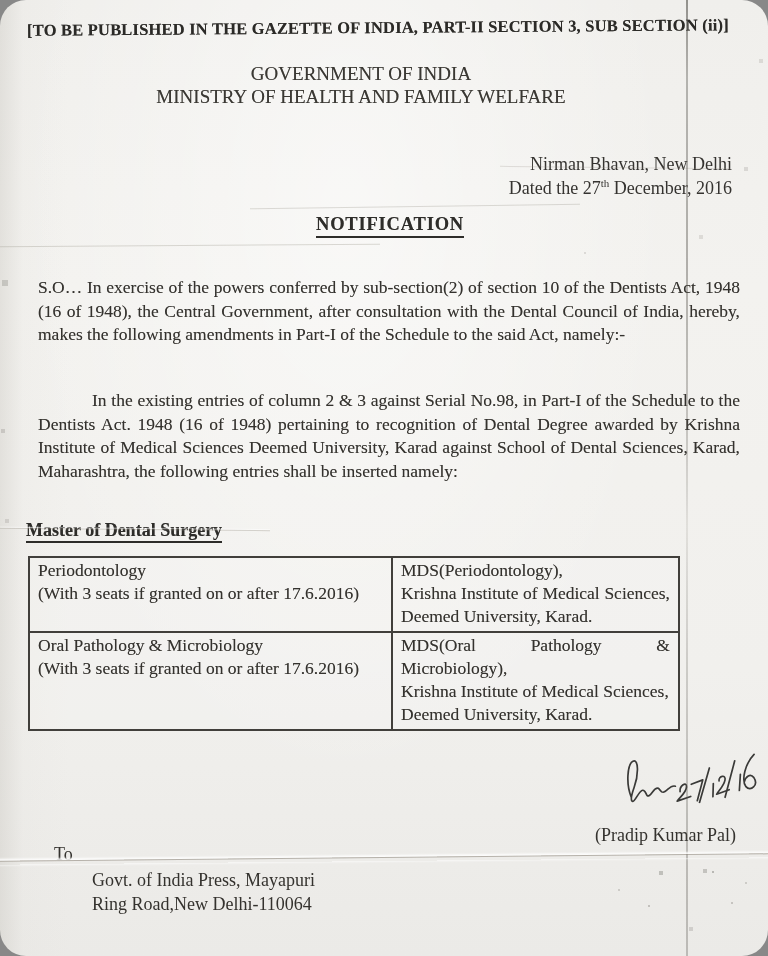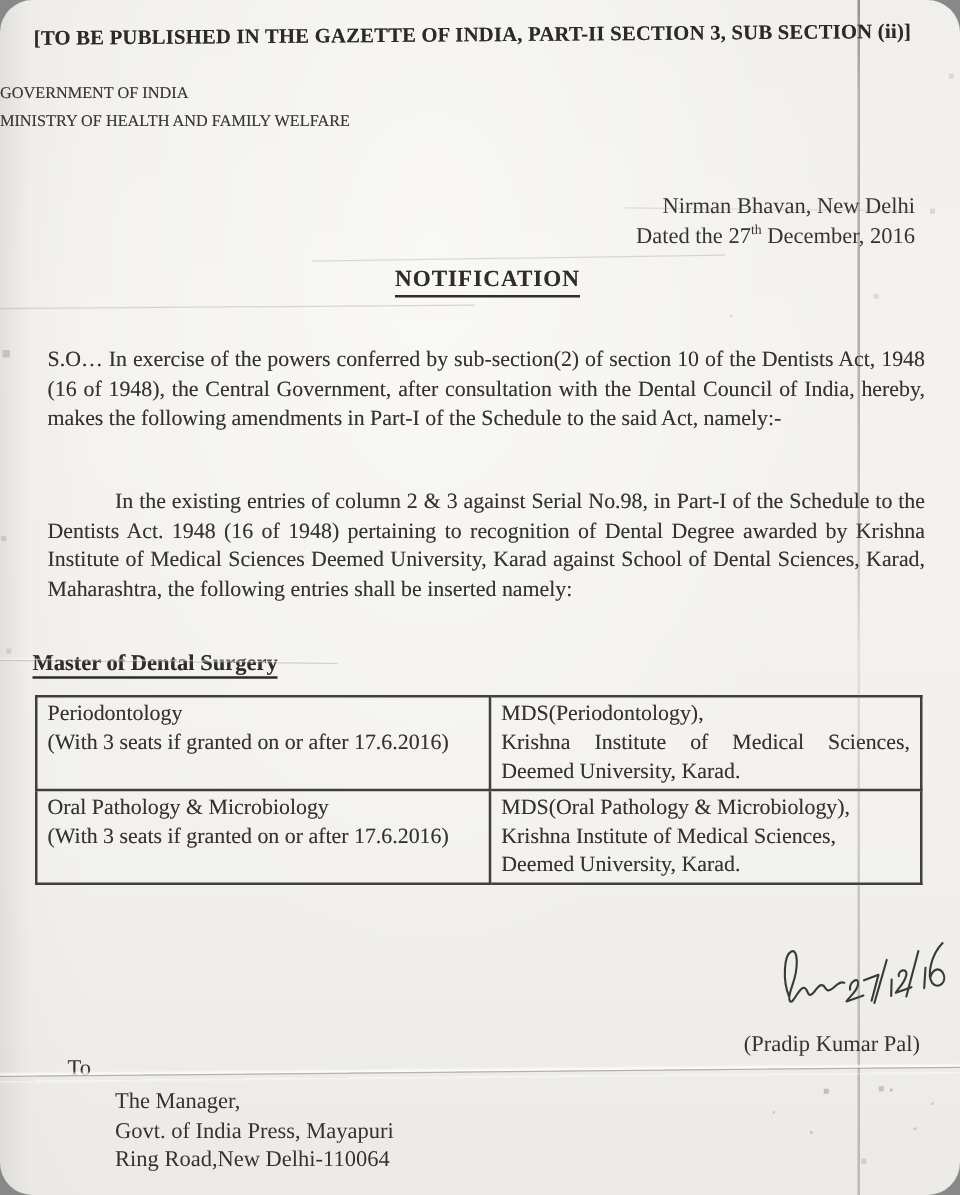--- a/index.html
+++ b/index.html
@@ -18,22 +18,22 @@
     border-radius:26px;
   }
   .abs{position:absolute;}
   .gazette{
     left:27px;top:18px;width:712px;
     font-weight:bold;font-size:16.5px;letter-spacing:0.2px;
     color:#2b2a27;transform:rotate(-0.45deg);
     text-shadow:0 0 0.5px rgba(43,42,39,0.55);
   }
   .org-block{
-    left:0;top:62px;width:722px;text-align:left;
-    font-size:13px;line-height:23px;color:#3a3833;
+    left:0;top:62px;width:722px;text-align:center;
+    font-size:19px;line-height:23px;color:#3a3833;
     text-shadow:0 0 0.4px rgba(58,56,51,0.5);
   }
   .dateline{
     top:152px;right:36px;text-align:right;
     font-size:18px;line-height:24px;color:#353330;
   }
   .dateline sup{font-size:11px;line-height:0;}
   .title-wrap{left:0;top:214px;width:780px;text-align:center;}
   .doc-title{
     display:inline-block;font-weight:bold;font-size:18.5px;letter-spacing:0.8px;
@@ -46,21 +46,21 @@
     color:#34322e;text-shadow:0 0 0.4px rgba(52,50,46,0.4);
   }
   .para1{top:276px;}
   .para2{top:389px;text-indent:54px;}
   .section-heading{
     left:26px;top:520px;font-weight:bold;font-size:18px;color:#2d2c29;
     text-shadow:0 0 0.5px rgba(45,44,41,0.5);
   }
   .section-heading span{border-bottom:2px solid #2d2c29;padding-bottom:1px;}
   .mds-table{
-    left:28px;top:556px;width:710px;
+    left:28px;top:556px;width:652px;
     border:2px solid #413f3b;border-collapse:collapse;table-layout:fixed;
     background:rgba(255,255,255,0.12);
   }
   .mds-table td{
     border:2px solid #413f3b;
     vertical-align:top;
     padding:1px 8px 3px 8px;
     font-size:17.5px;line-height:23px;
     white-space:pre-line;
     text-align:justify;
@@ -173,21 +173,20 @@
     <path d="M134,18 C124,26 118,42 122,49 C126,55 135,49 131,41 C128,36 123,39 121,44"></path>
   </svg>
 
   <div class="abs sig-block">
     <div class="sig-name">(Pradip Kumar Pal)</div>
   </div>
 
   <div class="abs to-label">To</div>
 
   <div class="abs address">
-    <div>The Manager,</div>
     <div>Govt. of India Press, Mayapuri</div>
     <div>Ring Road,New Delhi-110064</div>
   </div>
 
   <div class="abs crease-v"></div>
   <div class="abs crease-h"></div>
   <div class="abs crease-f1"></div>
   <div class="abs crease-f2"></div>
   <div class="abs crease-f3"></div>
   <div class="abs crease-f4"></div>

